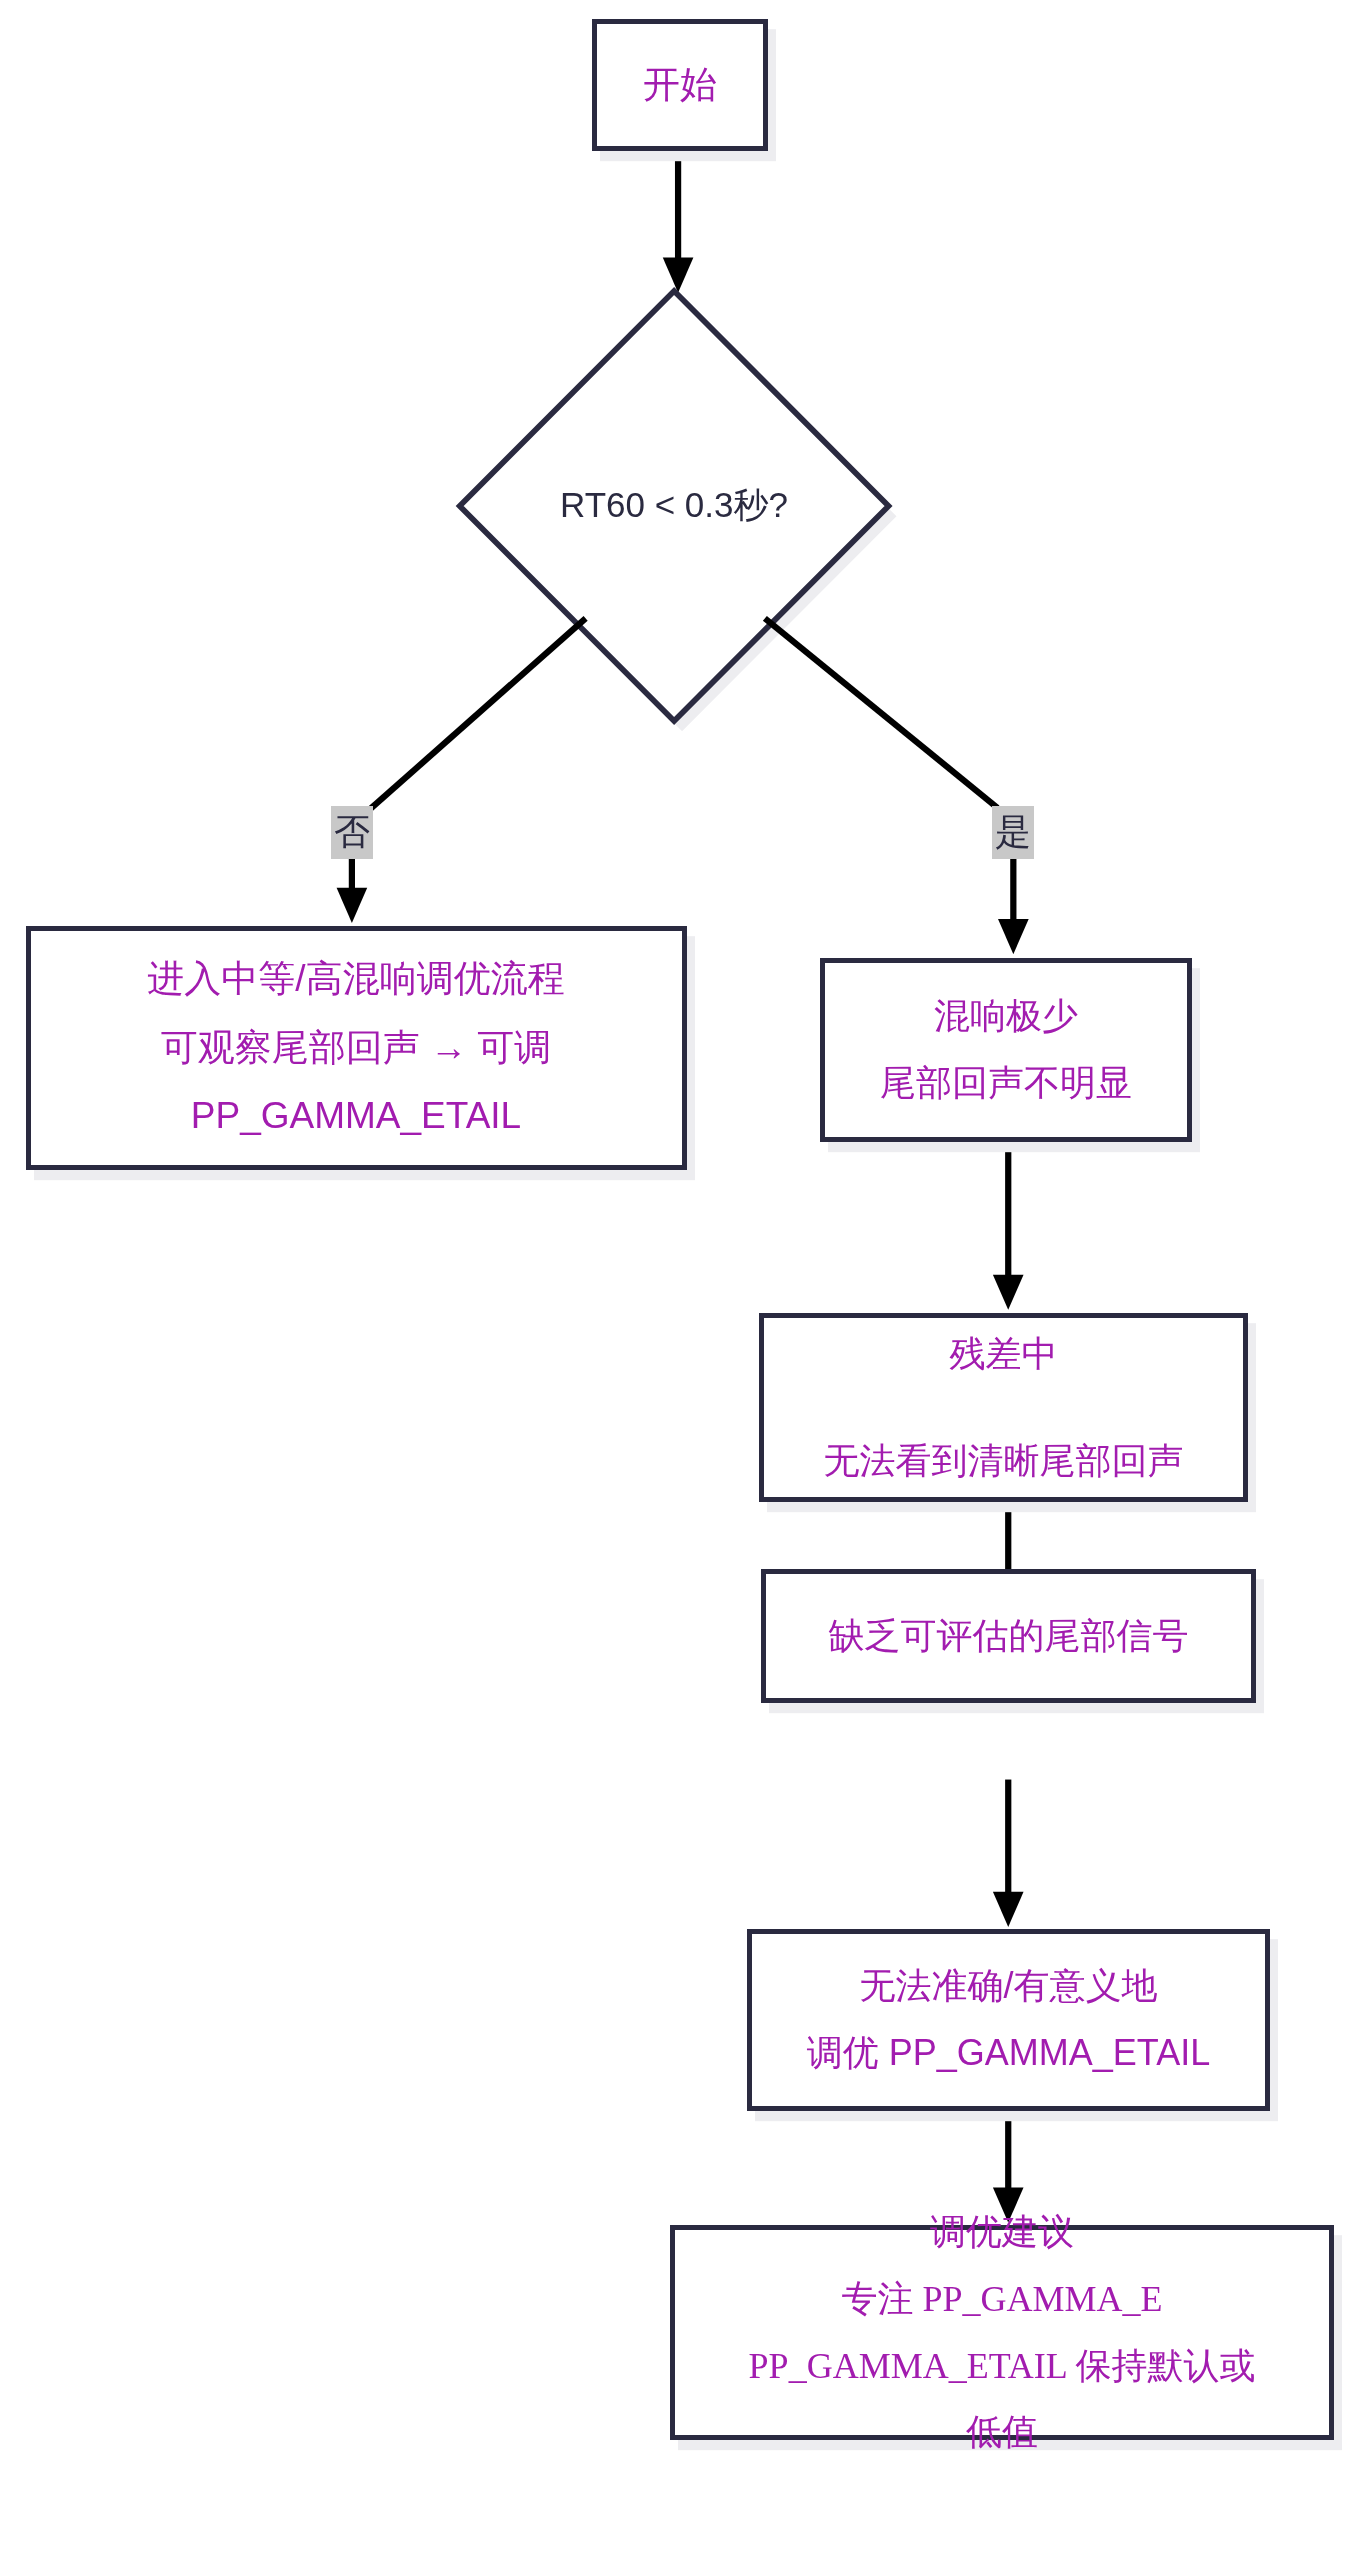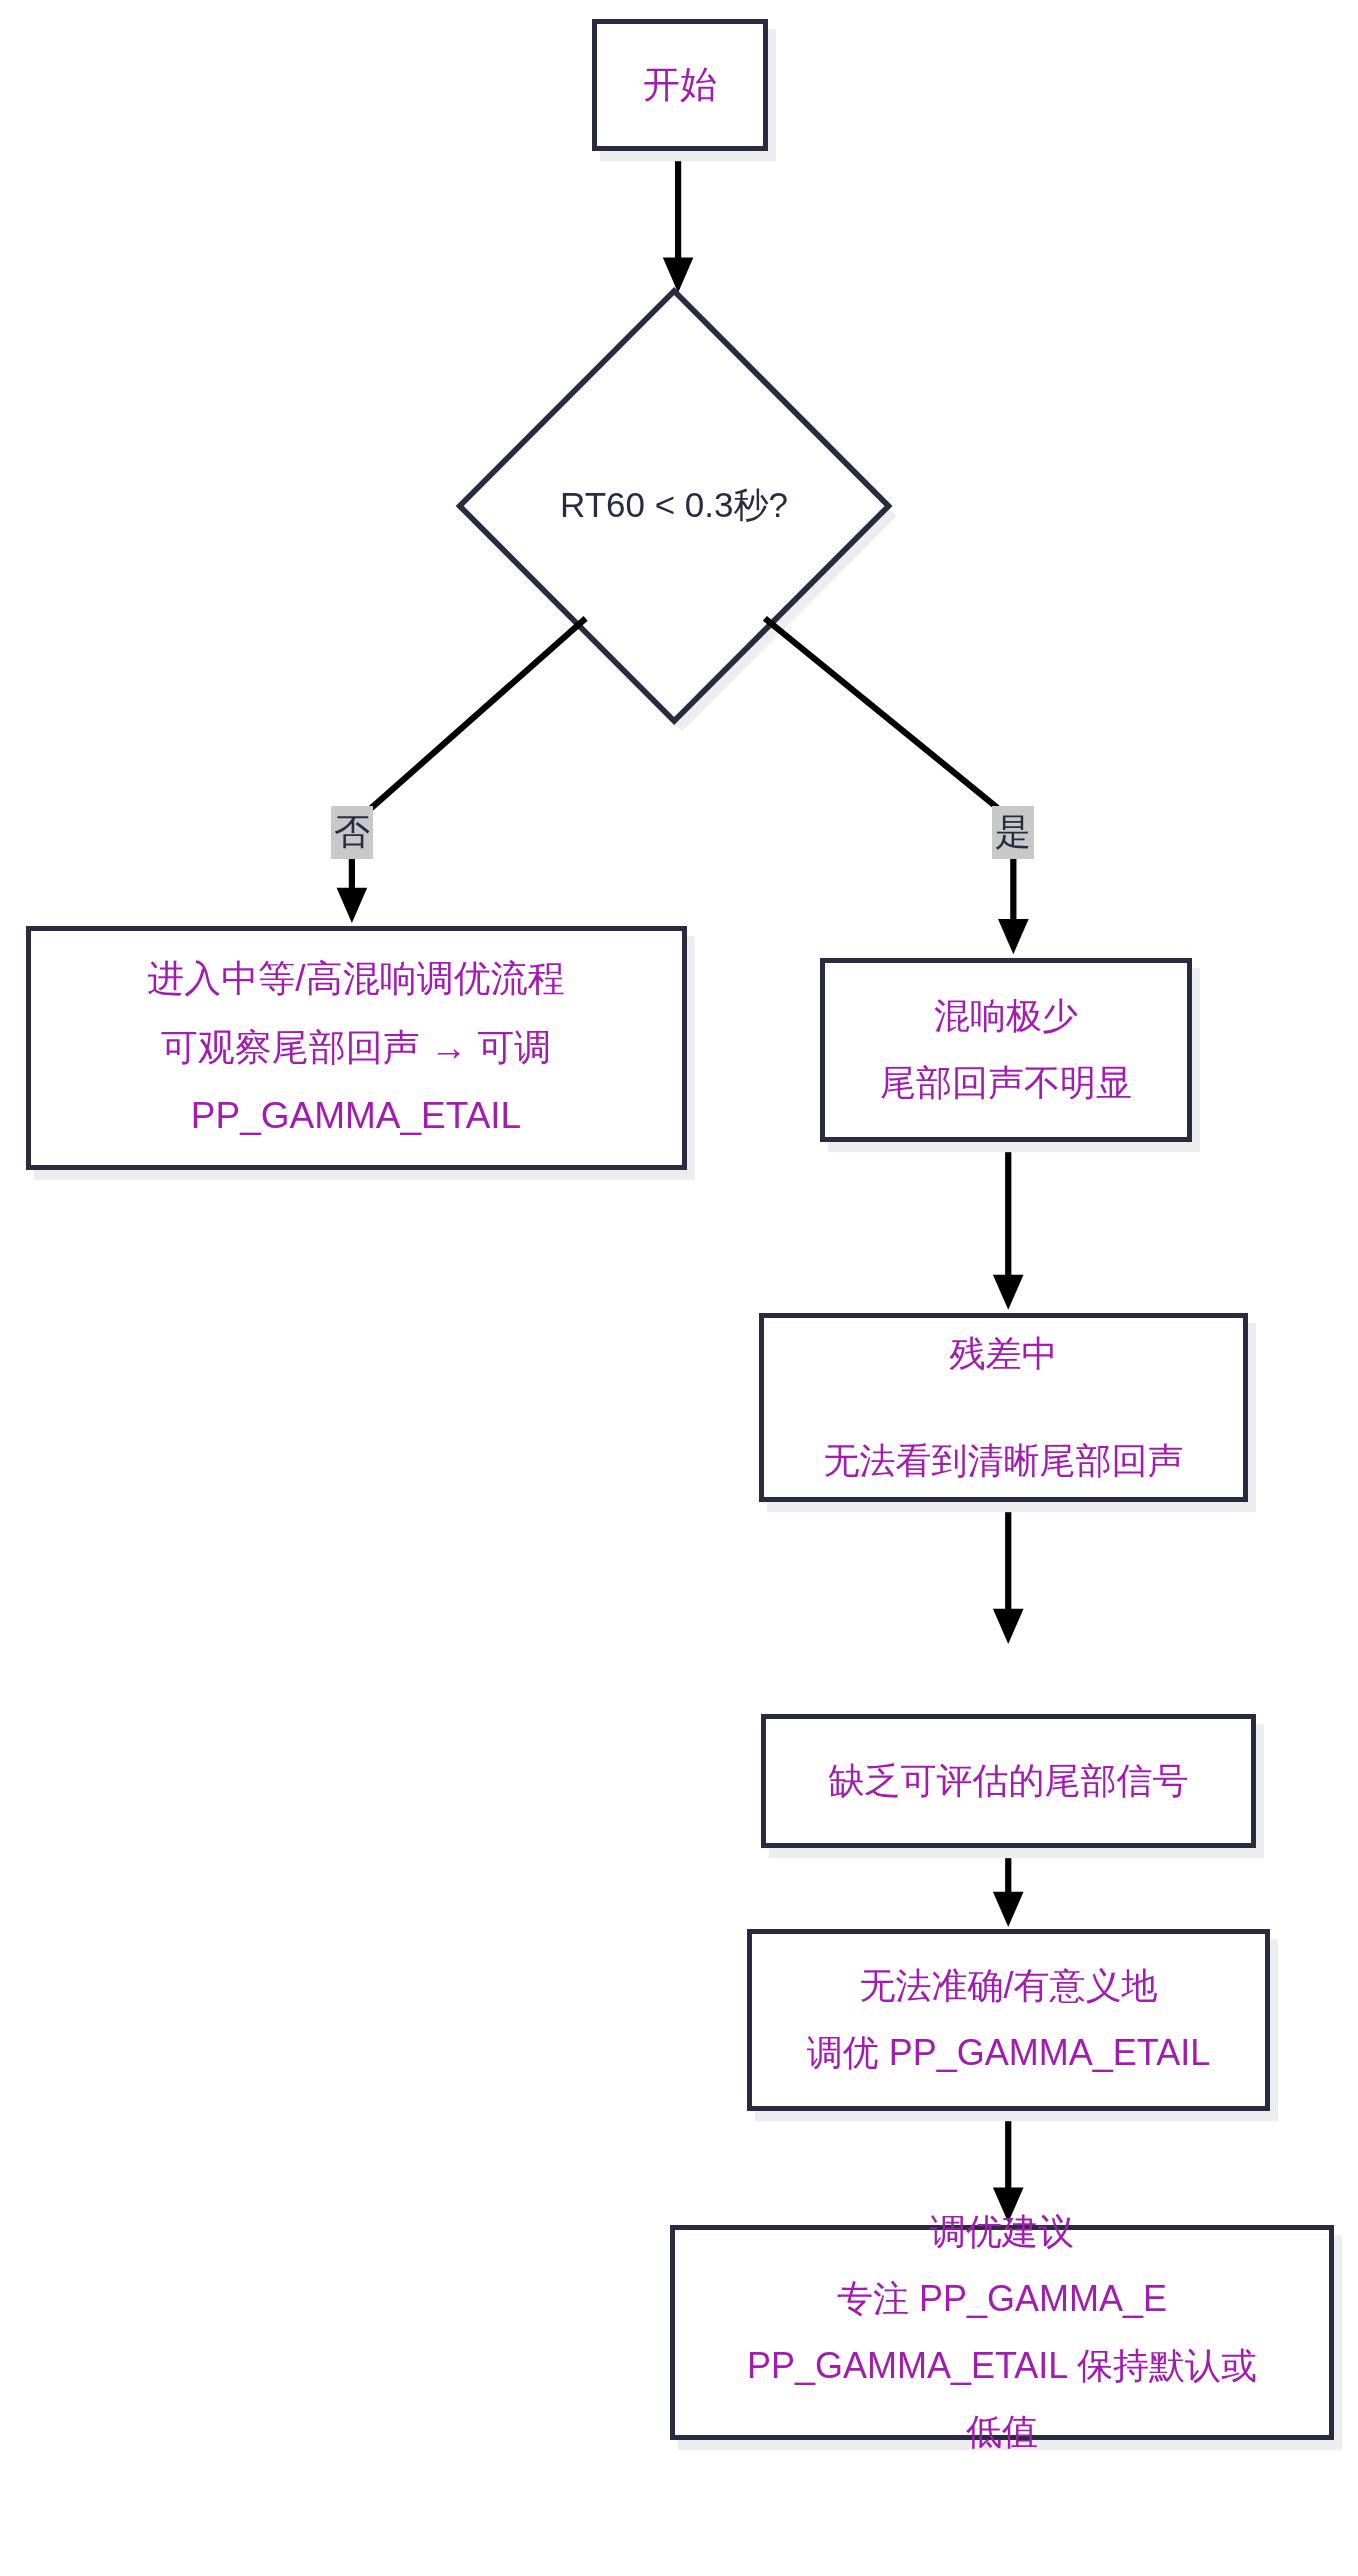--- a/index.html
+++ b/index.html
@@ -114,30 +114,30 @@
   <div class="node" style="left:820px; top:958px; width:372px; height:184px;">
     <div class="line">混响极少</div>
     <div class="line">尾部回声不明显</div>
   </div>
 
   <div class="node" style="left:759px; top:1313px; width:489px; height:189px;gap:40px;">
     <div class="line">残差中</div>
     <div class="line">无法看到清晰尾部回声</div>
   </div>
 
-  <div class="node" style="left:761px; top:1714px; width:495px; height:134px;">
+  <div class="node" style="left:761px; top:1569px; width:495px; height:134px;">
     <div class="line">缺乏可评估的尾部信号</div>
   </div>
 
   <div class="node" style="left:747px; top:1929px; width:523px; height:182px;">
     <div class="line">无法准确/有意义地</div>
     <div class="line">调优 PP_GAMMA_ETAIL</div>
   </div>
 
-  <div class="node" style="left:670px; top:2225px; width:664px; height:215px;">
+  <div class="node" style="left:670px; top:2225px; width:664px; height:215px;font-family:Liberation Serif, serif;">
     <div class="line">调优建议</div>
     <div class="line">专注 PP_GAMMA_E</div>
     <div class="line">PP_GAMMA_ETAIL 保持默认或</div>
     <div class="line">低值</div>
   </div>
 
 </div>
 
 
 </body></html>

